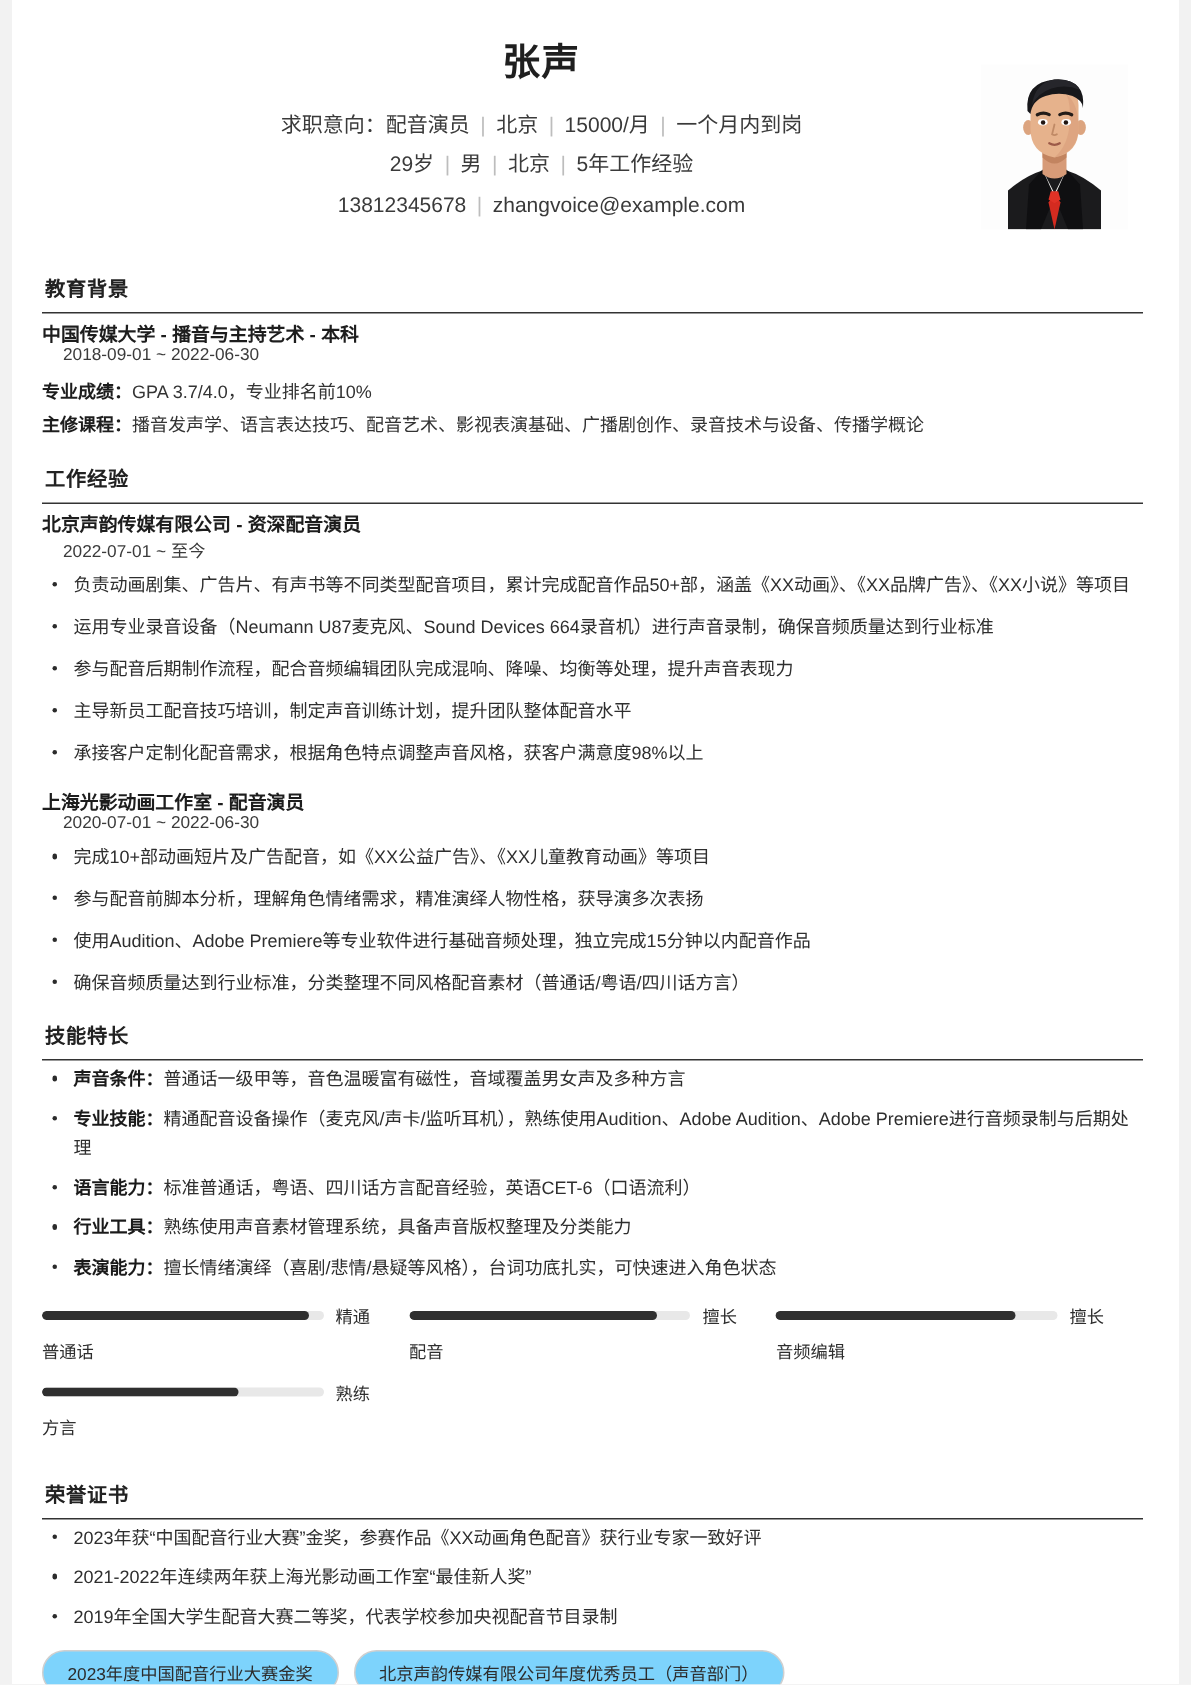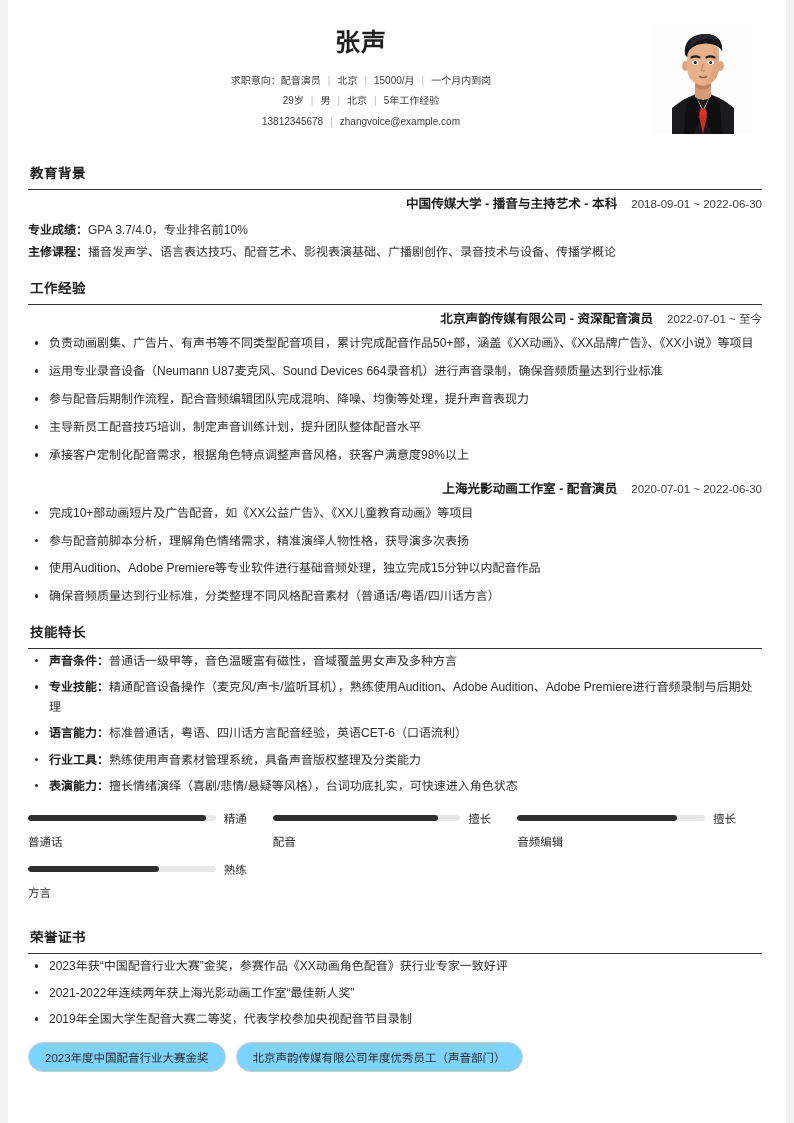--- a/index.html
+++ b/index.html
@@ -38,21 +38,21 @@
   }
   .name {
     font-size: 25px;
     font-weight: 700;
     color: #1f1f1f;
     letter-spacing: 1px;
     line-height: 1.3;
     margin-bottom: 14px;
   }
   .meta-line {
-    font-size: 10px;
+    font-size: 14px;
     color: #3a3a3a;
     line-height: 1.55;
     margin-bottom: 5px;
     white-space: nowrap;
   }
   .meta-line .sep {
     display: inline-block;
     color: #bdbdbd;
     padding: 0 7px;
     font-weight: 300;
@@ -81,20 +81,21 @@
     border-bottom: 1.4px solid #333;
     margin-bottom: 3px;
   }
 
   .entry { margin-bottom: 4px; }
   .entry-head {
     display: flex;
     align-items: baseline;
     justify-content: flex-end;
     margin-bottom: 7px;
+    flex-direction: column;
   }
   .entry-title {
     font-size: 12.6px;
     font-weight: 700;
     color: #1d1d1d;
   }
   .entry-date {
     font-size: 11.5px;
     color: #3b3b3b;
     white-space: nowrap;

